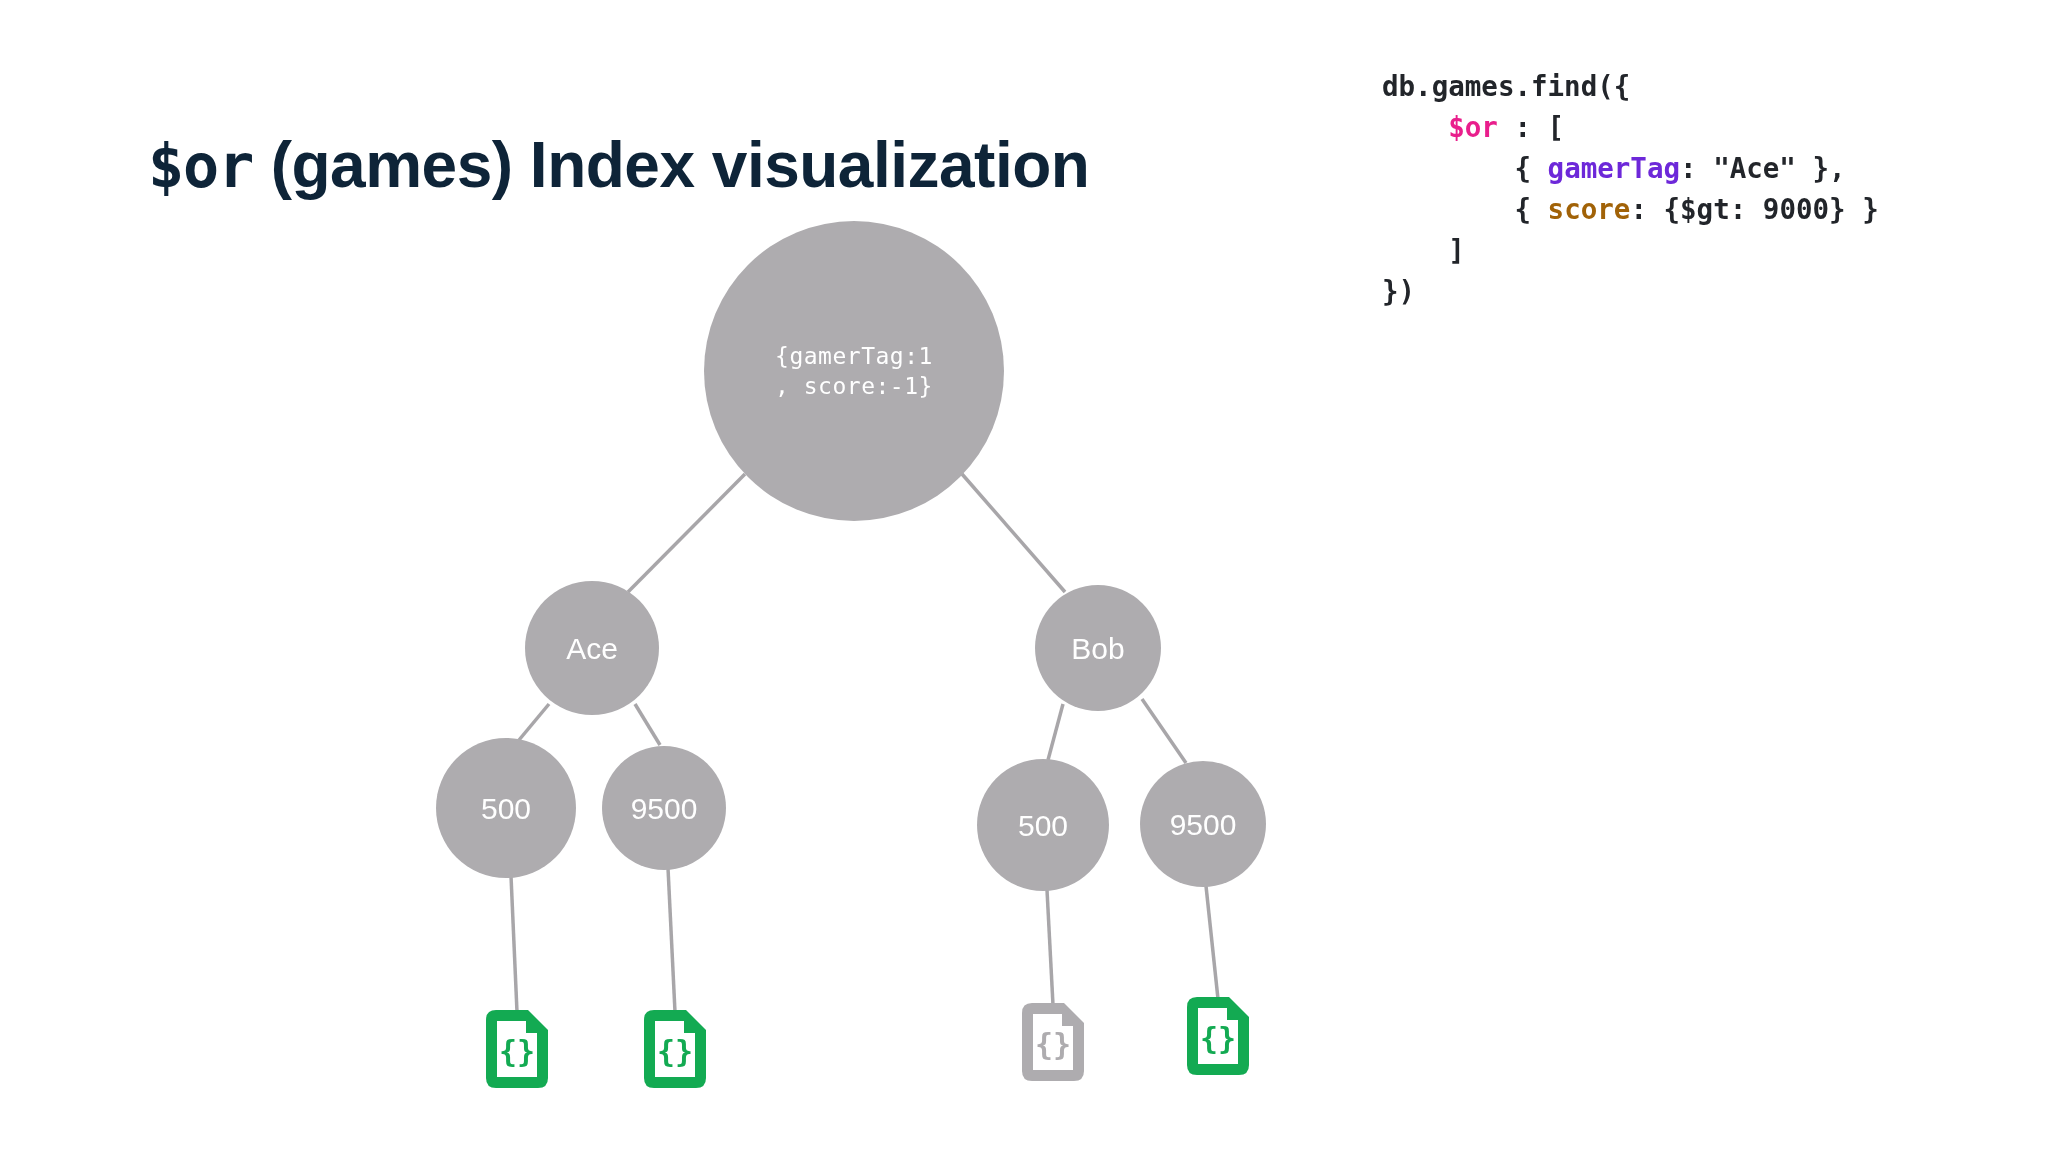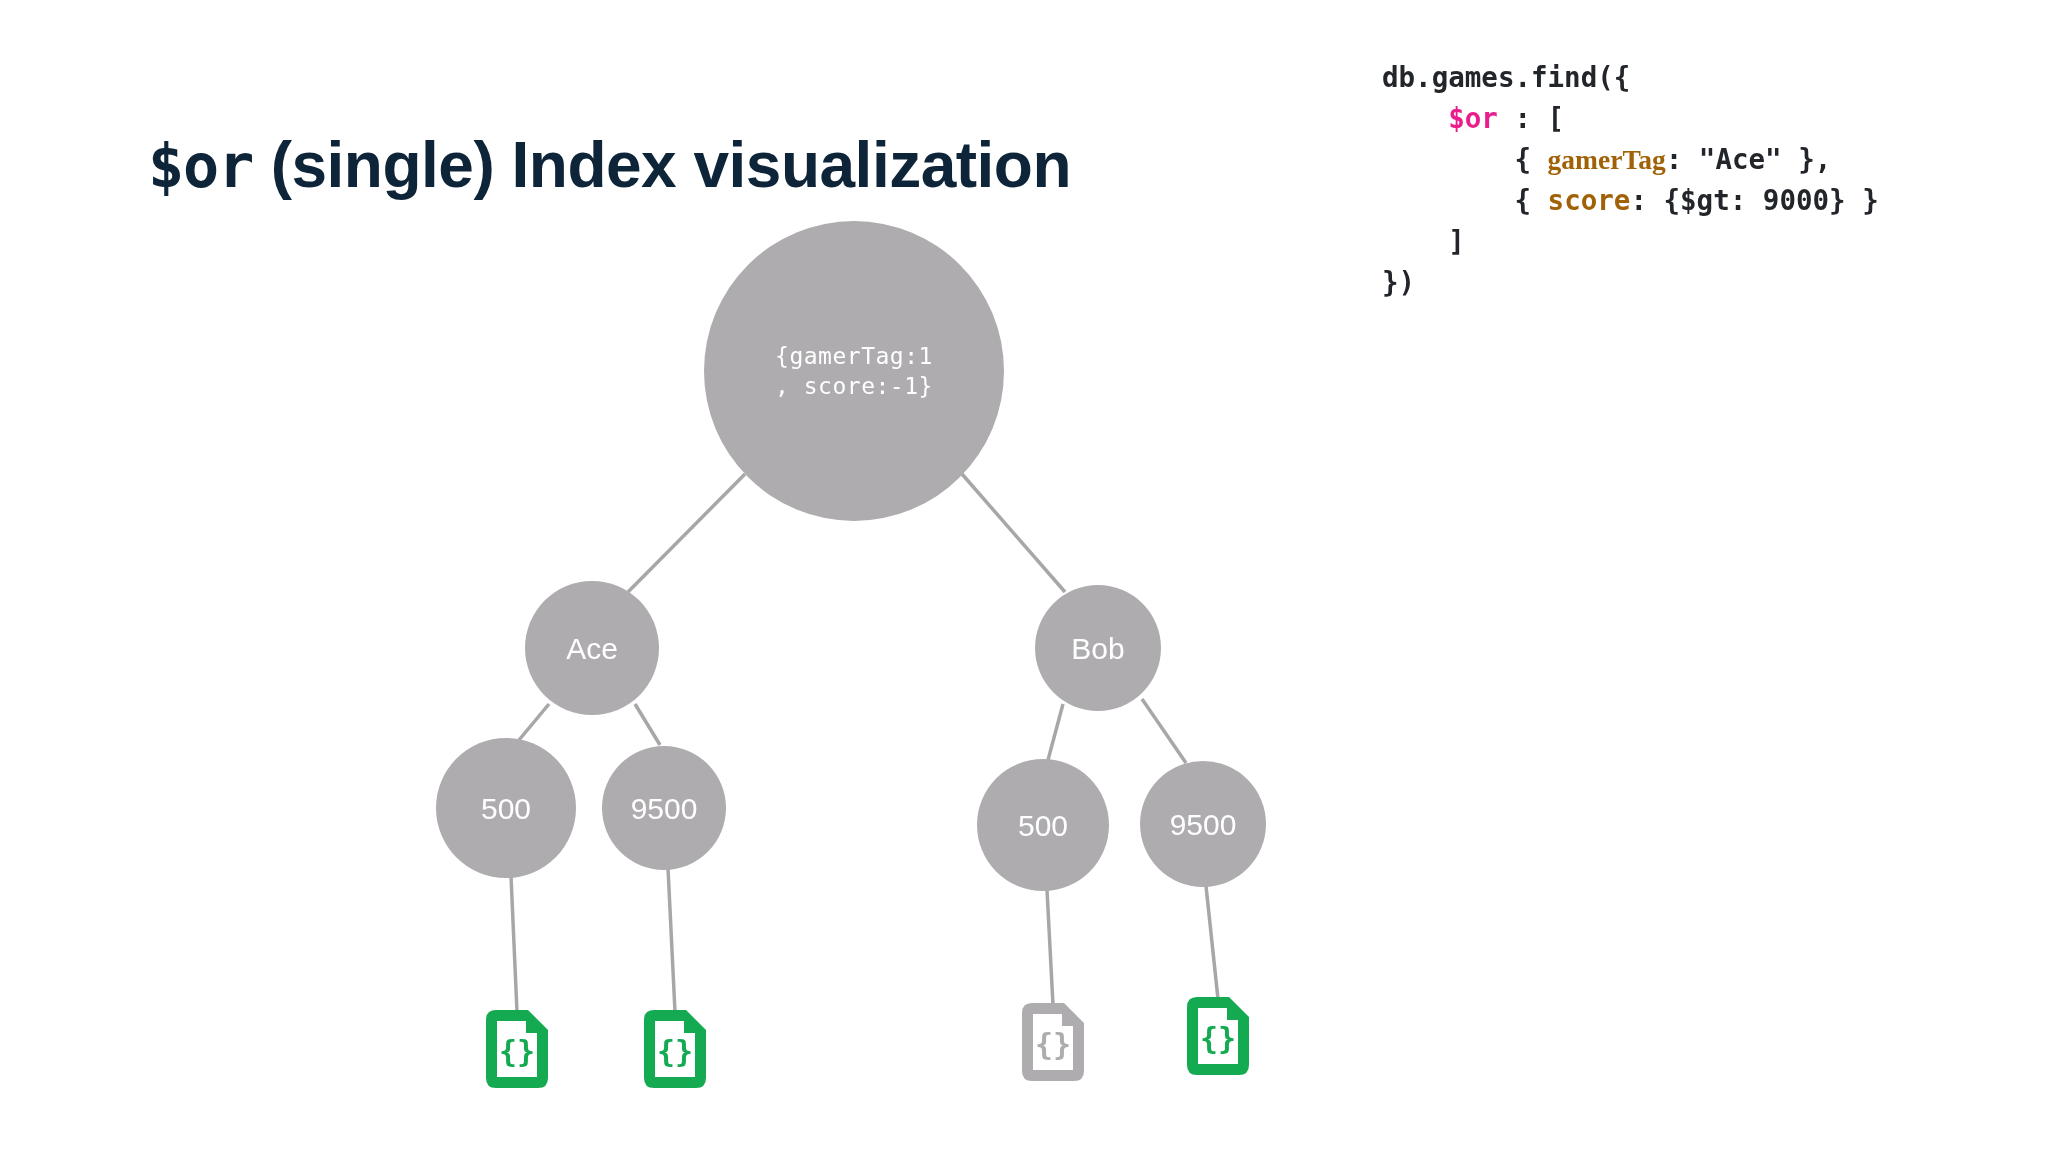--- a/index.html
+++ b/index.html
@@ -38,31 +38,31 @@
   #slide-title .sans-part {
     font-family: "Liberation Sans", sans-serif;
     font-weight: bold;
     font-size: 64px;
   }
 
   
   #code-block {
     position: absolute;
     left: 1382px;
-    top: 57px;
+    top: 66px;
     font-family: "DejaVu Sans Mono", "Liberation Mono", monospace;
     font-size: 27.5px;
     font-weight: bold;
     line-height: 41px;
     color: #22252a;
     white-space: pre;
   }
   #code-block .ln { display: block; white-space: pre; }
   .tok-operator { color: #e91e8c; }
-  .tok-field-a   { color: #a16207; font-family: Liberation Serif, serif; }
+  .tok-field-a   { color: #6d28d9; }
   .tok-field-b   { color: #a16207; }
   .tok-plain     { color: #22252a; }
 
   
   #tree-diagram {
     position: absolute;
     left: 0;
     top: 0;
     width: 2048px;
     height: 1152px;
@@ -80,21 +80,21 @@
   }
   .node-label-value {
     font-family: "Liberation Sans", sans-serif;
     font-size: 30px;
     fill: #ffffff;
   }
 </style>
 </head>
 <body>
 
-<div id="slide-title"><span class="mono-part">$or</span><span class="sans-part"> (single) Index visualization</span></div>
+<div id="slide-title"><span class="mono-part">$or</span><span class="sans-part"> (games) Index visualization</span></div>
 
 <div id="code-block"><span class="ln"><span class="tok-plain">db.games.find({</span></span><span class="ln"><span class="tok-plain">    </span><span class="tok-operator">$or</span><span class="tok-plain"> : [</span></span><span class="ln"><span class="tok-plain">        { </span><span class="tok-field-a">gamerTag</span><span class="tok-plain">: "Ace" },</span></span><span class="ln"><span class="tok-plain">        { </span><span class="tok-field-b">score</span><span class="tok-plain">: {$gt: 9000} }</span></span><span class="ln"><span class="tok-plain">    ]</span></span><span class="ln"><span class="tok-plain">})</span></span></div>
 
 <svg id="tree-diagram" viewBox="0 0 2048 1152" xmlns="http://www.w3.org/2000/svg">
 
   <g>
     <line x1="745" y1="474" x2="628" y2="592" stroke="#a8a6a9" stroke-width="3.5"></line>
     <line x1="962" y1="474" x2="1065" y2="592" stroke="#a8a6a9" stroke-width="3.5"></line>
 
     <line x1="549" y1="704" x2="519" y2="740" stroke="#a8a6a9" stroke-width="3.5"></line>

